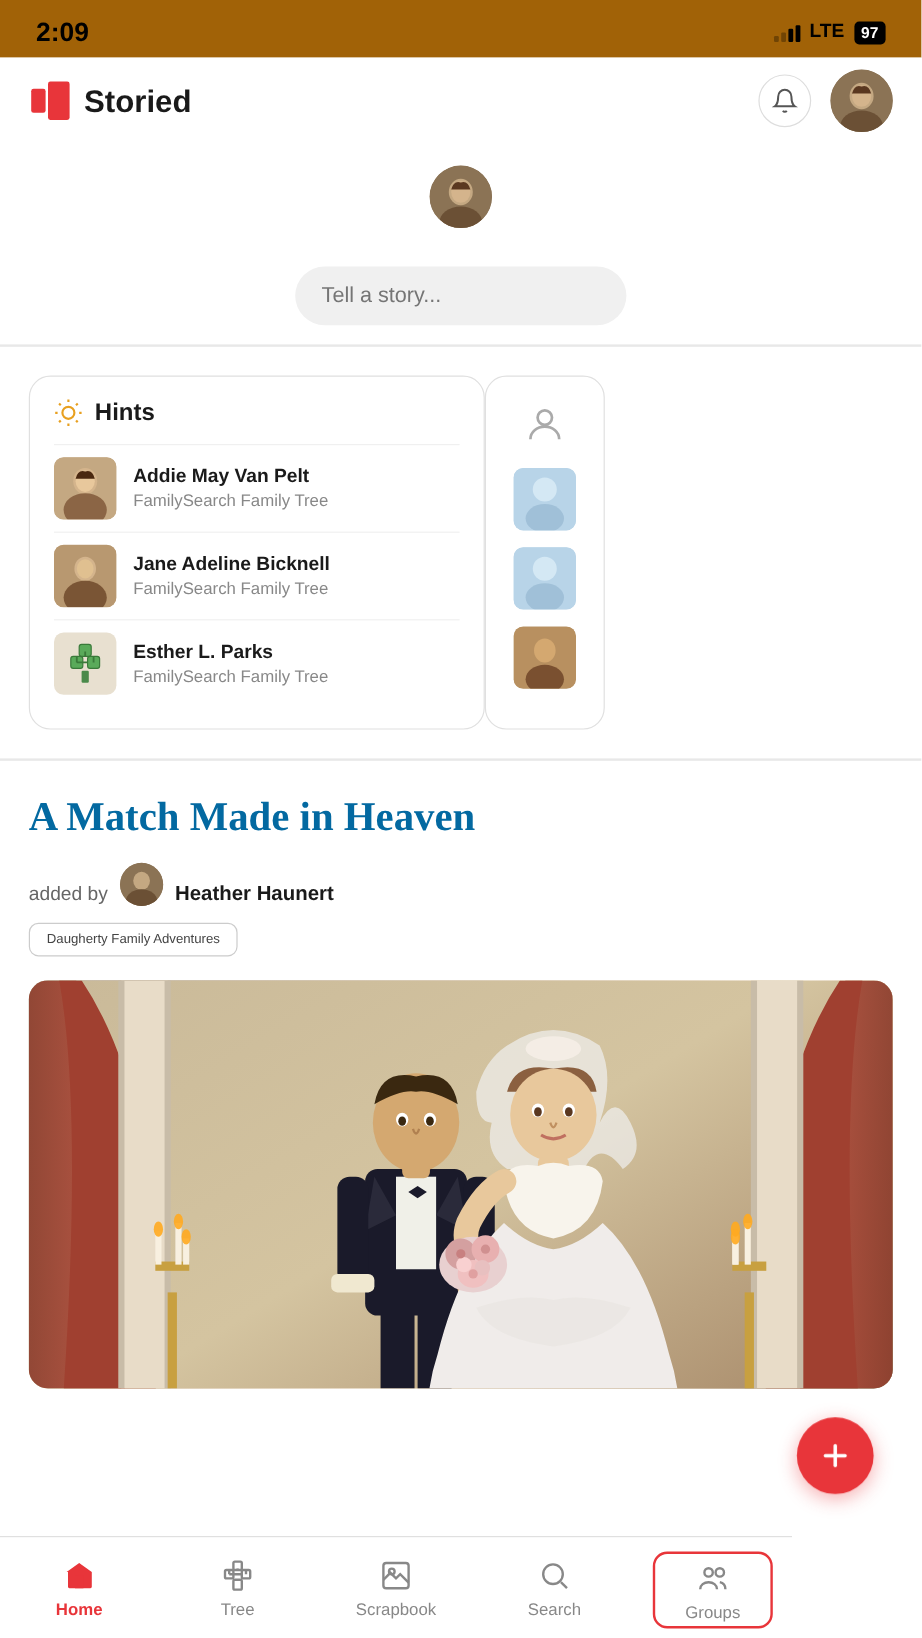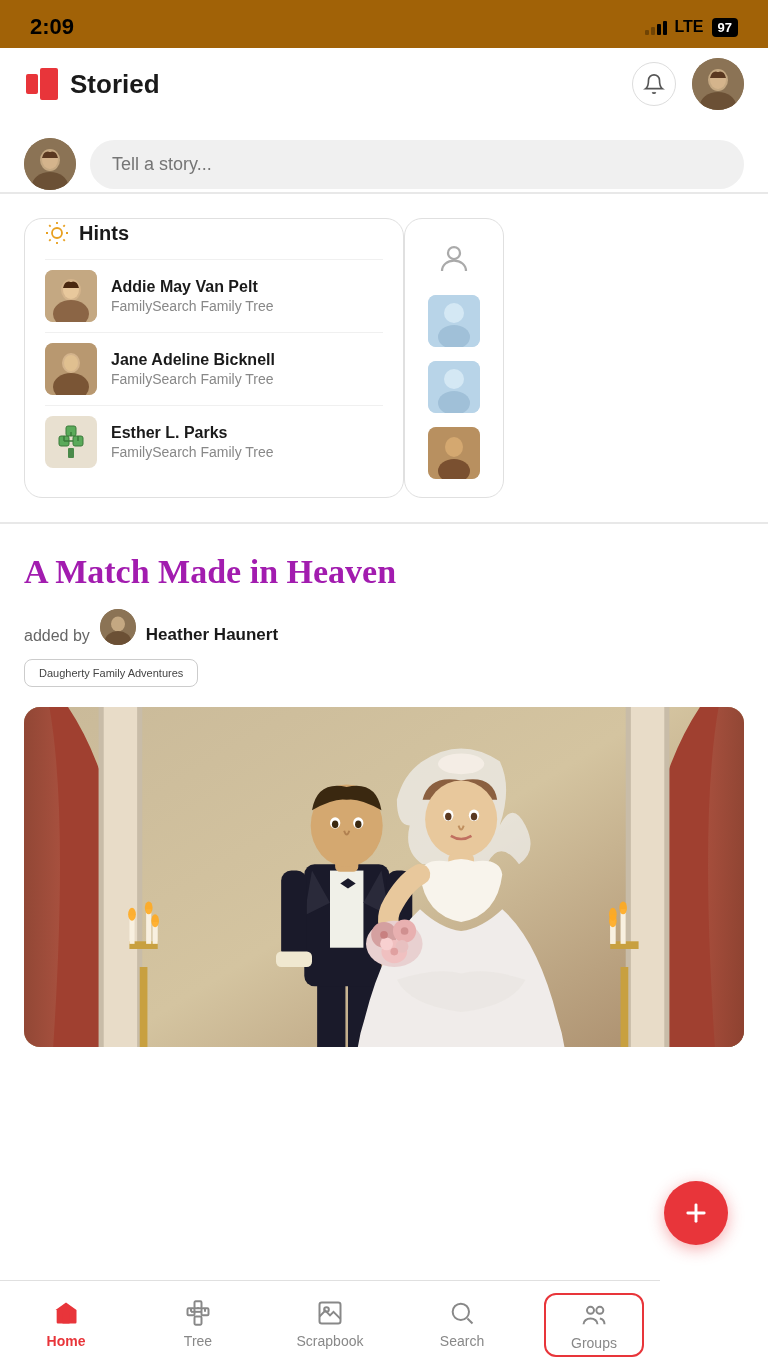--- a/index.html
+++ b/index.html
@@ -118,23 +118,24 @@
       display: flex;
       align-items: center;
       justify-content: center;
     }
     .avatar-btn svg { width: 52px; height: 52px; }
 
     
     .story-input-area {
       display: flex;
       align-items: center;
-      gap: 14px;
-      padding: 12px 24px 2px;
+      gap: 32px;
+      padding: 12px 24px 16px;
       background: #fff;
+      flex-direction: column;
     }
     .story-avatar {
       width: 52px;
       height: 52px;
       border-radius: 50%;
       overflow: hidden;
       flex-shrink: 0;
       background: #8b7355;
     }
     .story-input-box {
@@ -162,21 +163,21 @@
       padding: 16px 24px;
       overflow-x: auto;
       scrollbar-width: none;
     }
     .hints-scroll-area::-webkit-scrollbar { display: none; }
 
     .hints-card {
       background: #fff;
       border: 1.5px solid #e0e0e0;
       border-radius: 18px;
-      padding: 2px 20px;
+      padding: 18px 20px;
       min-width: 380px;
       flex-shrink: 0;
     }
     .hints-header {
       display: flex;
       align-items: center;
       gap: 10px;
       margin-bottom: 14px;
     }
     .hints-title {
@@ -252,21 +253,21 @@
       overflow: hidden;
     }
 
     
     .story-post {
       padding: 20px 24px 0;
     }
     .post-title {
       font-size: 34px;
       font-weight: 800;
-      color: #a21caf;
+      color: #0369a1;
       line-height: 1.2;
       margin-bottom: 16px;
       font-family: Georgia, serif;
     }
     .post-meta {
       display: flex;
       align-items: flex-end;
       gap: 10px;
       margin-bottom: 14px;
     }

